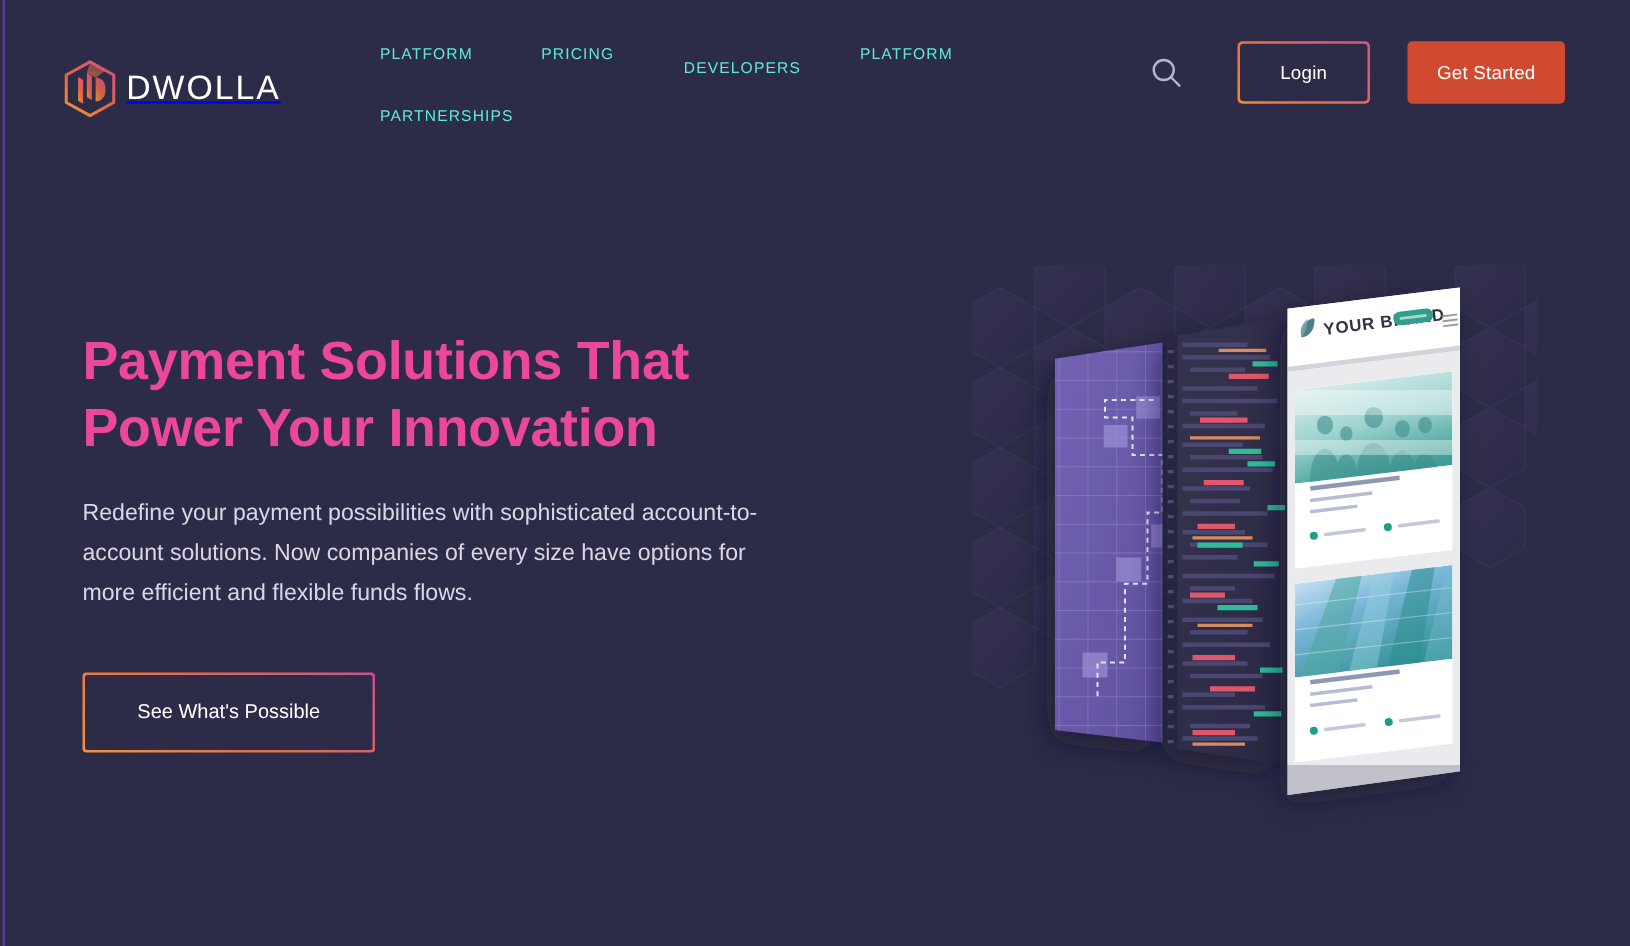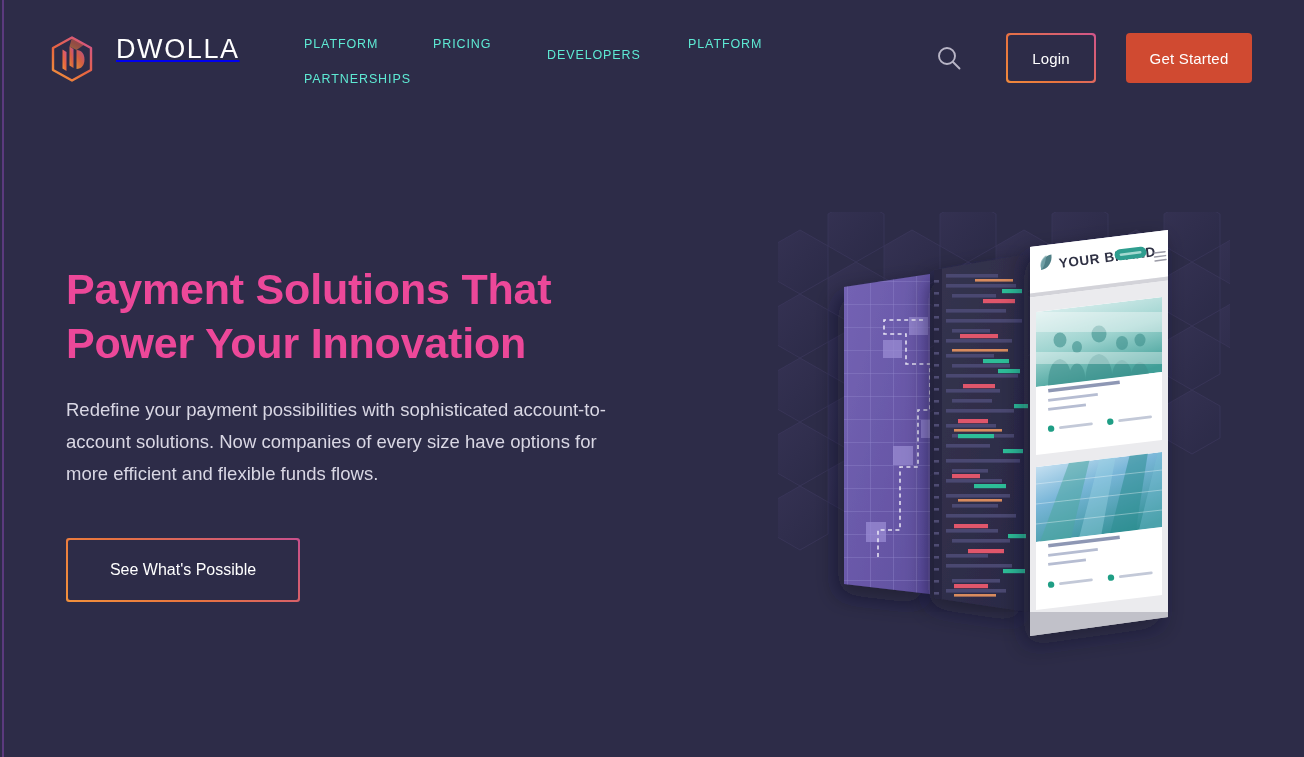--- a/index.html
+++ b/index.html
@@ -40,43 +40,44 @@
     position: absolute;
     left: 0; top: 0;
     width: 1304px;
     height: 116px;
     z-index: 40;
   }
 
   
   .brand {
     position: absolute;
-    left: 50px; top: 36px;
+    left: 50px; top: 49px;
     display: flex;
-    gap: 22px;
+    align-items: center;
+    gap: 7px;
     height: 44px;
   }
   .brand-mark { width: 44px; height: 46px; display: block; }
   .brand-word {
     color: #ffffff;
     font-size: 27px;
     letter-spacing: 1.6px;
     font-weight: 400;
     line-height: 1;
     padding-bottom: 2px;
   }
 
   
   .nav {
     position: absolute;
     left: 304px; top: 34px;
     width: 520px;
   }
   .nav-row { display: flex; }
-  .nav-row.row2 { margin-top: 6px; }
+  .nav-row.row2 { margin-top: 21px; }
   .nav-link {
     color: #5eead4;
     font-size: 12.5px;
     letter-spacing: 0.9px;
     font-weight: 400;
     text-decoration: none;
     white-space: nowrap;
     cursor: pointer;
   }
   .nav-slot-1 { width: 129px; }
@@ -95,21 +96,21 @@
     width: 26px; height: 26px;
     margin-right: 44px;
     background: none; border: 0; padding: 0;
     cursor: pointer;
     display: block;
   }
   .search-btn svg { display: block; }
 
   .btn-login {
     position: relative;
-    width: 90px; height: 50px;
+    width: 106px; height: 50px;
     border-radius: 4px;
     padding: 2px;
     background: linear-gradient(40deg, #f08a3c 0%, #e8743f 35%, #d1558b 100%);
     cursor: pointer;
     border: 0;
     margin-right: 30px;
   }
   .btn-login-inner {
     width: 100%; height: 100%;
     border-radius: 3px;

